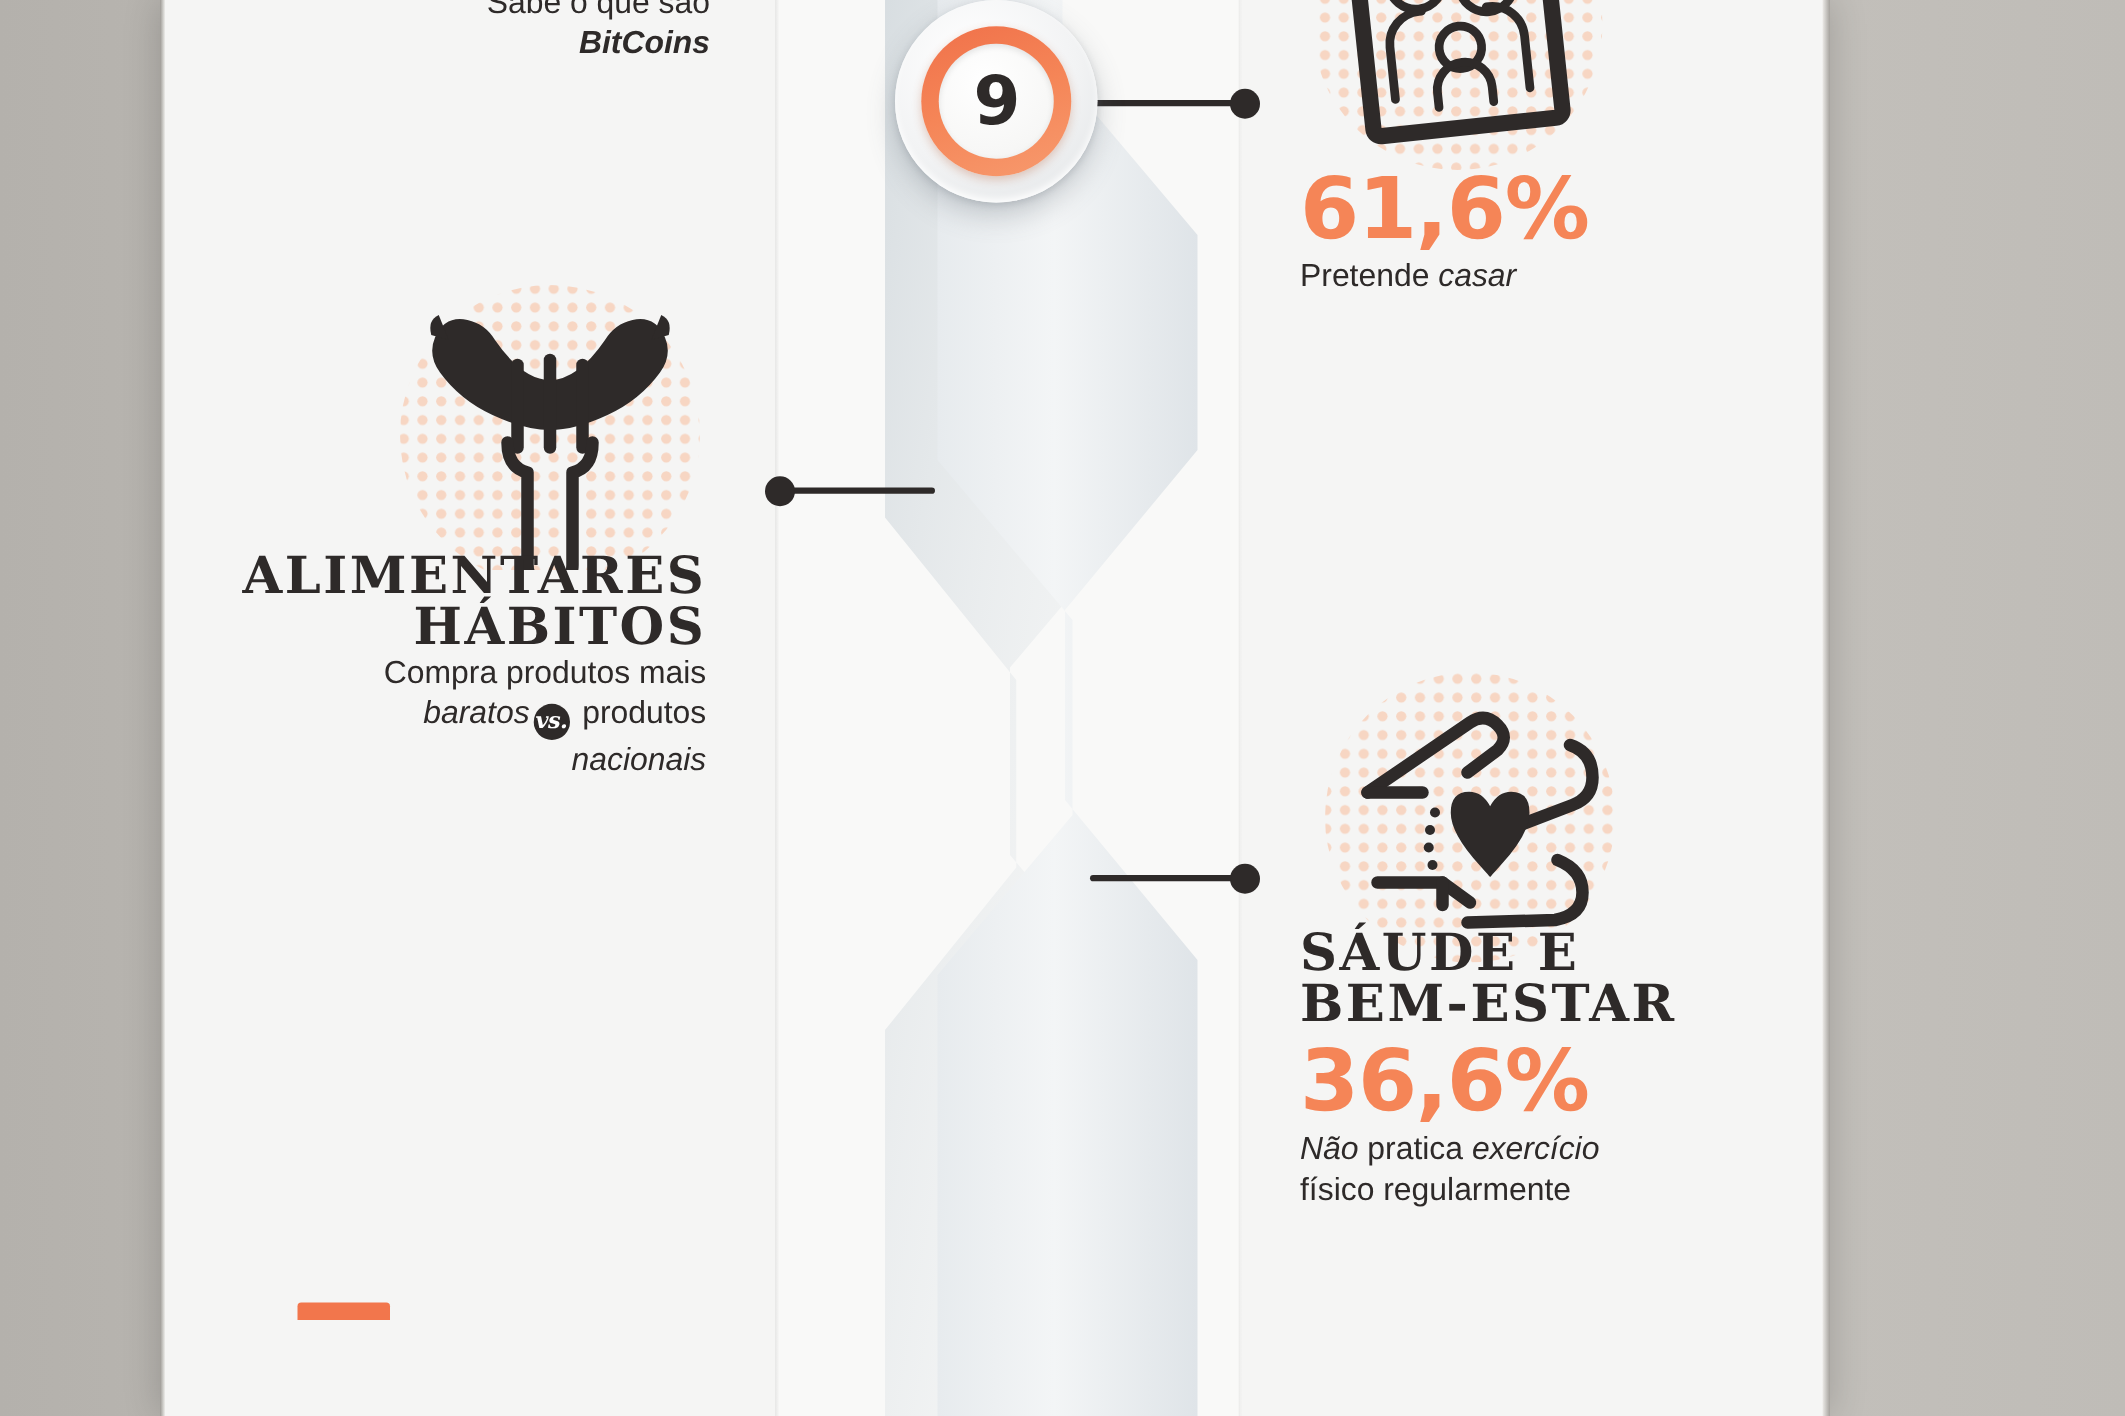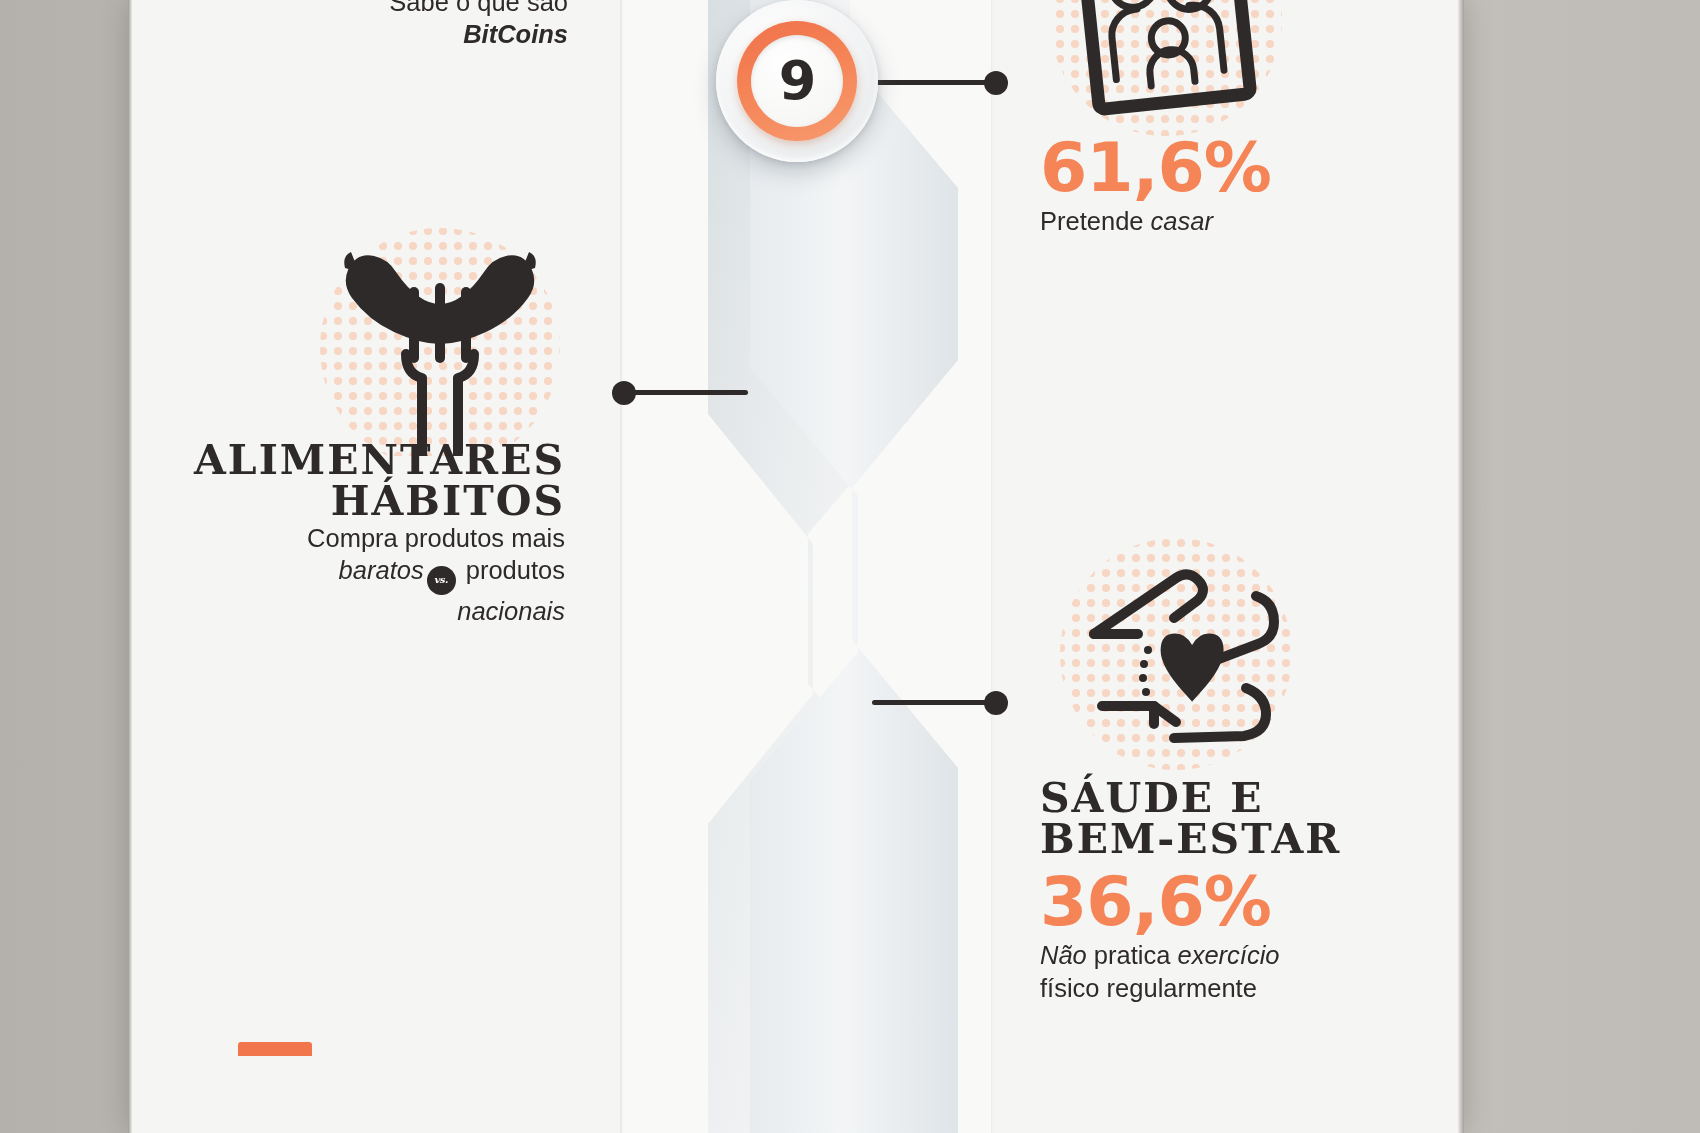--- a/index.html
+++ b/index.html
@@ -155,21 +155,21 @@
   }
 
   
   .vs {
     display: inline-flex;
     align-items: center; justify-content: center;
     width: 29px; height: 29px;
     border-radius: 50%;
     background: #2e2a29;
     color: #ffffff;
-    font-size: 10px;
+    font-size: 18px;
     font-weight: 700;
     font-style: italic;
     font-family: "DejaVu Serif", serif;
     vertical-align: -4px;
     margin: 0 3px;
     letter-spacing: -.5px;
     text-align: center;
   }
 
   
@@ -362,21 +362,21 @@
       </g>
 
       <g fill="none" stroke="#2e2a29" stroke-width="10" stroke-linecap="round" stroke-linejoin="round">
         <path d="M46 168 h52 l22 16"></path>
         <path d="M98 168 v18"></path>
         <path d="M190 150 q20 8 20 26 q0 18 -22 22 l-70 2"></path>
       </g>
     </svg>
   </div>
 
-  <div class="stat right" style="left:1040px; top:742px; width:420px;margin-top:36px;">
+  <div class="stat right" style="left:1040px; top:742px; width:420px;">
     <div class="title">
       <div>SÁUDE E</div>
       <div>BEM-ESTAR</div>
     </div>
     <div class="pct">36,6%</div>
     <div class="desc">
       <b>Não</b><span> pratica </span><b>exercício</b><br>
       <span> físico regularmente</span>
     </div>
   </div>

